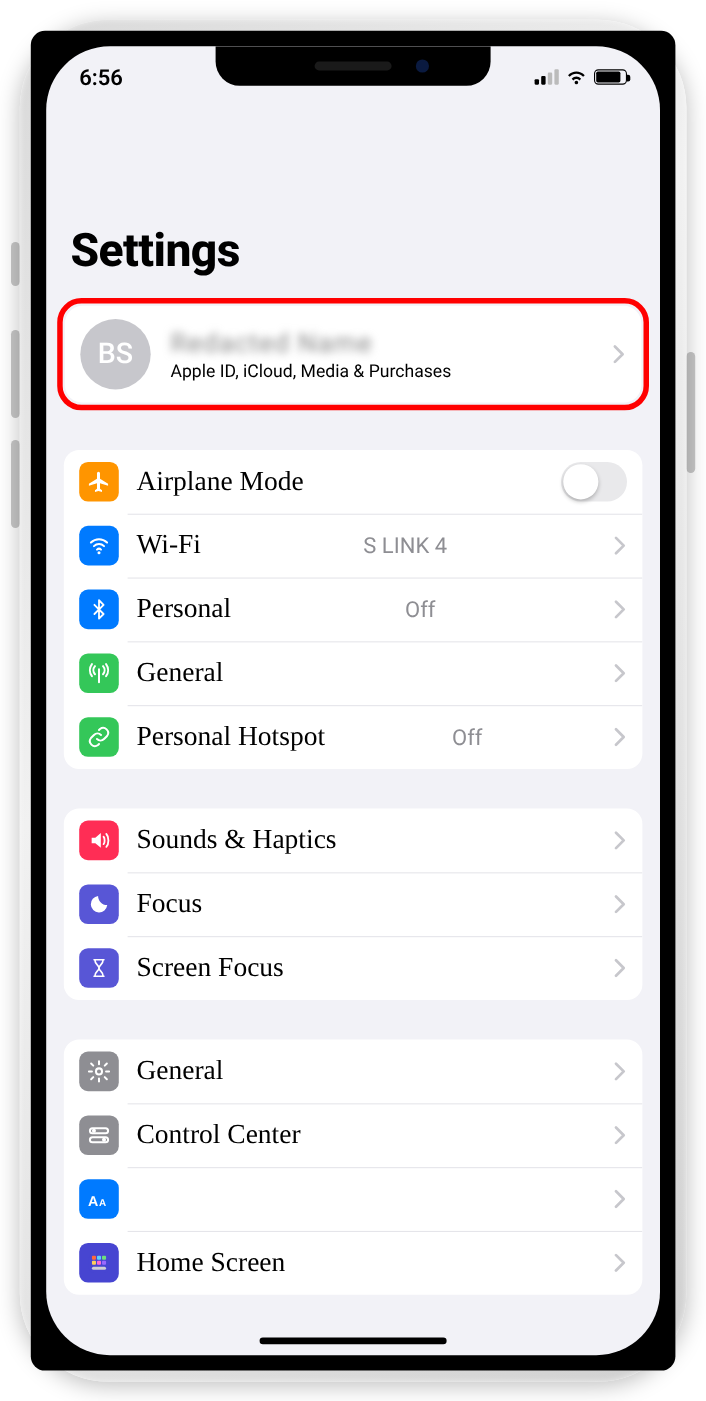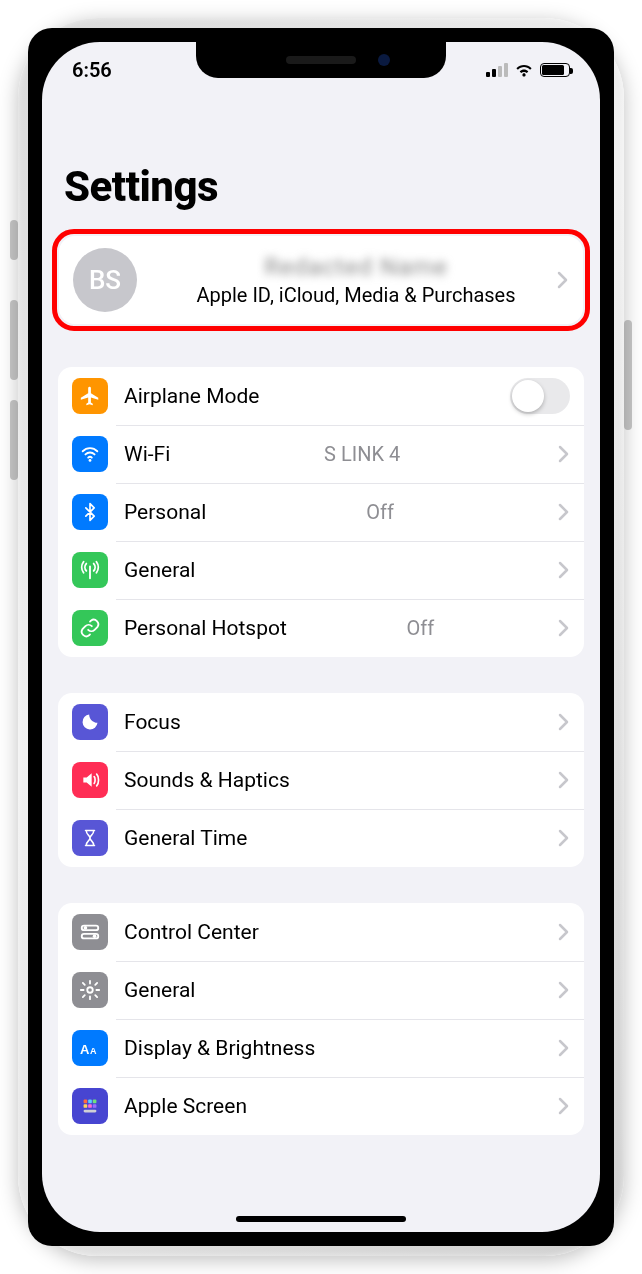--- a/index.html
+++ b/index.html
@@ -16,21 +16,21 @@
     position: absolute;
     left: 18px; top: 18px;
     width: 606px; height: 1238px;
     border-radius: 80px;
     background: linear-gradient(135deg,#d9d9d9,#f1f1f1 40%,#d0d0d0);
     box-shadow: 0 4px 20px rgba(0,0,0,.25), inset 0 0 6px rgba(255,255,255,.6);
   }
   .device-inner {
     position: absolute;
     left: 10px; top: 10px; right: 10px; bottom: 10px;
-    border-radius: 24px;
+    border-radius: 13px;
     background: #000;
   }
   .screen {
     position: absolute;
     left: 14px; top: 14px; right: 14px; bottom: 14px;
     border-radius: 58px;
     background: #f2f2f7;
     overflow: hidden;
   }
   
@@ -100,21 +100,21 @@
     position: absolute;
     top: 56px; left:0; right:0; bottom:0;
     overflow: hidden;
     padding: 0 16px;
   }
   .page-title {
     font-size: 42px;
     font-weight: 800;
     letter-spacing: -0.5px;
     color: #000;
-    margin: 64px 6px 18px;
+    margin: 106px 6px 18px;
   }
 
   .group {
     background: #fff;
     border-radius: 14px;
     overflow: hidden;
     margin-bottom: 36px;
   }
   .highlight-ring {
     border: 5px solid #ff0000;
@@ -123,43 +123,43 @@
     padding: 2px;
   }
   .highlight-ring .group { margin: 0; border-radius: 16px; }
 
   .row {
     display: flex;
     align-items: center;
     min-height: 58px;
     padding: 8px 14px;
     position: relative;
-    text-align: center;
   }
   .row + .row::before {
     content:"";
     position:absolute;
     top:0; left:58px; right:0;
     height:1px; background:#e5e5ea;
   }
   .chevron {
     color:#c7c7cc;
     margin-left:auto;
   }
   .detail {
     color:#8e8e93;
     font-size:20px;
     margin-left:auto;
     padding-right:4px;
   }
   .row-label {
-    font-size: 21px;
+    font-size: 25px;
     color:#000;
     padding-left: 16px;
     flex: 0 0 auto;
+    font-family: Liberation Serif, serif;
   }
 
   .icon-box {
     width: 36px; height: 36px;
     border-radius: 8px;
     display:flex; align-items:center; justify-content:center;
     color:#fff;
     flex-shrink:0;
   }
 
@@ -187,21 +187,21 @@
     flex-shrink:0;
   }
   .profile-text { padding-left: 18px; flex:1; min-width:0; }
   .profile-name {
     font-size:24px; color:#888;
     filter: blur(4px);
     letter-spacing:1px;
     margin-bottom:2px;
     user-select:none;
   }
-  .profile-sub { font-size:20px; color:#000; }
+  .profile-sub { font-size:16px; color:#000; }
 
   .home-indicator {
     position:absolute;
     bottom:10px; left:50%; transform:translateX(-50%);
     width:170px; height:6px; border-radius:3px;
     background:#000;
     z-index:60;
   }
 
   svg { display:block; }
@@ -327,119 +327,118 @@
                 <span class="detail">Off</span>
                 <span class="chevron">
                   <svg width="12" height="18" viewBox="0 0 12 18">
                     <path d="M2 2l7 7-7 7" stroke="#c7c7cc" stroke-width="2.5" fill="none" stroke-linecap="round" stroke-linejoin="round"></path>
                   </svg>
                 </span>
               </div>
             </div>
             <div class="group">
               <div class="row">
-                <div class="icon-box" style="background: rgb(88, 86, 214);">
-                  <svg width="20" height="20" viewBox="0 0 24 24">
-                    <path d="M21 13A9 9 0 1 1 11 3c0 5 4 10 10 10z" fill="#fff"></path>
-                  </svg>
-                </div>
-                <span class="row-label">Focus</span>
-                <span class="chevron">
-                  <svg width="12" height="18" viewBox="0 0 12 18">
-                    <path d="M2 2l7 7-7 7" stroke="#c7c7cc" stroke-width="2.5" fill="none" stroke-linecap="round" stroke-linejoin="round"></path>
-                  </svg>
-                </span>
-              </div>
-              <div class="row">
                 <div class="icon-box" style="background: rgb(255, 45, 85);">
                   <svg width="20" height="20" viewBox="0 0 24 24">
                     <path d="M4 9v6h4l6 5V4l-6 5H4z" fill="#fff"></path>
                     <path d="M17 8c1.5 1.5 1.5 6.5 0 8M20 5c3 3 3 11 0 14" stroke="#fff" stroke-width="2" fill="none" stroke-linecap="round" stroke-linejoin="round"></path>
                   </svg>
                 </div>
                 <span class="row-label">Sounds &amp; Haptics</span>
                 <span class="chevron">
                   <svg width="12" height="18" viewBox="0 0 12 18">
                     <path d="M2 2l7 7-7 7" stroke="#c7c7cc" stroke-width="2.5" fill="none" stroke-linecap="round" stroke-linejoin="round"></path>
                   </svg>
                 </span>
               </div>
               <div class="row">
                 <div class="icon-box" style="background: rgb(88, 86, 214);">
+                  <svg width="20" height="20" viewBox="0 0 24 24">
+                    <path d="M21 13A9 9 0 1 1 11 3c0 5 4 10 10 10z" fill="#fff"></path>
+                  </svg>
+                </div>
+                <span class="row-label">Focus</span>
+                <span class="chevron">
+                  <svg width="12" height="18" viewBox="0 0 12 18">
+                    <path d="M2 2l7 7-7 7" stroke="#c7c7cc" stroke-width="2.5" fill="none" stroke-linecap="round" stroke-linejoin="round"></path>
+                  </svg>
+                </span>
+              </div>
+              <div class="row">
+                <div class="icon-box" style="background: rgb(88, 86, 214);">
                   <svg width="18" height="20" viewBox="0 0 24 24">
                     <path d="M6 2h12M6 22h12M7 2c0 6 5 6 5 10s-5 4-5 10M17 2c0 6-5 6-5 10s5 4 5 10" stroke="#fff" stroke-width="2" fill="none" stroke-linecap="round" stroke-linejoin="round"></path>
                   </svg>
                 </div>
-                <span class="row-label">General Time</span>
+                <span class="row-label">Screen Focus</span>
                 <span class="chevron">
                   <svg width="12" height="18" viewBox="0 0 12 18">
                     <path d="M2 2l7 7-7 7" stroke="#c7c7cc" stroke-width="2.5" fill="none" stroke-linecap="round" stroke-linejoin="round"></path>
                   </svg>
                 </span>
               </div>
             </div>
             <div class="group">
+              <div class="row">
+                <div class="icon-box" style="background: rgb(142, 142, 147);">
+                  <svg width="22" height="22" viewBox="0 0 24 24">
+                    <circle cx="12" cy="12" r="3" stroke="#fff" stroke-width="2" fill="none" stroke-linecap="round" stroke-linejoin="round"></circle>
+                    <path d="M12 2v3M12 19v3M4.2 4.2l2.1 2.1M17.7 17.7l2.1 2.1M2 12h3M19 12h3M4.2 19.8l2.1-2.1M17.7 6.3l2.1-2.1" stroke="#fff" stroke-width="2" fill="none" stroke-linecap="round" stroke-linejoin="round"></path>
+                  </svg>
+                </div>
+                <span class="row-label">General</span>
+                <span class="chevron">
+                  <svg width="12" height="18" viewBox="0 0 12 18">
+                    <path d="M2 2l7 7-7 7" stroke="#c7c7cc" stroke-width="2.5" fill="none" stroke-linecap="round" stroke-linejoin="round"></path>
+                  </svg>
+                </span>
+              </div>
               <div class="row">
                 <div class="icon-box" style="background: rgb(142, 142, 147);">
                   <svg width="22" height="22" viewBox="0 0 24 24">
                     <rect x="3" y="5" width="18" height="5" rx="2.5" stroke="#fff" stroke-width="2" fill="none" stroke-linecap="round" stroke-linejoin="round"></rect>
                     <circle cx="7" cy="7.5" r="2" fill="#fff"></circle>
                     <rect x="3" y="14" width="18" height="5" rx="2.5" stroke="#fff" stroke-width="2" fill="none" stroke-linecap="round" stroke-linejoin="round"></rect>
                     <circle cx="17" cy="16.5" r="2" fill="#fff"></circle>
                   </svg>
                 </div>
                 <span class="row-label">Control Center</span>
                 <span class="chevron">
                   <svg width="12" height="18" viewBox="0 0 12 18">
                     <path d="M2 2l7 7-7 7" stroke="#c7c7cc" stroke-width="2.5" fill="none" stroke-linecap="round" stroke-linejoin="round"></path>
                   </svg>
                 </span>
               </div>
               <div class="row">
-                <div class="icon-box" style="background: rgb(142, 142, 147);">
-                  <svg width="22" height="22" viewBox="0 0 24 24">
-                    <circle cx="12" cy="12" r="3" stroke="#fff" stroke-width="2" fill="none" stroke-linecap="round" stroke-linejoin="round"></circle>
-                    <path d="M12 2v3M12 19v3M4.2 4.2l2.1 2.1M17.7 17.7l2.1 2.1M2 12h3M19 12h3M4.2 19.8l2.1-2.1M17.7 6.3l2.1-2.1" stroke="#fff" stroke-width="2" fill="none" stroke-linecap="round" stroke-linejoin="round"></path>
-                  </svg>
-                </div>
-                <span class="row-label">General</span>
-                <span class="chevron">
-                  <svg width="12" height="18" viewBox="0 0 12 18">
-                    <path d="M2 2l7 7-7 7" stroke="#c7c7cc" stroke-width="2.5" fill="none" stroke-linecap="round" stroke-linejoin="round"></path>
-                  </svg>
-                </span>
-              </div>
-              <div class="row">
                 <div class="icon-box" style="background: rgb(0, 122, 255);">
                   <svg width="24" height="20" viewBox="0 0 24 20">
                     <text x="2" y="16" font-size="13" font-weight="700" fill="#fff" font-family="Arial">A</text>
                     <text x="12" y="16" font-size="9" font-weight="700" fill="#fff" font-family="Arial">A</text>
                   </svg>
                 </div>
-                <span class="row-label">Display &amp; Brightness</span>
                 <span class="chevron">
                   <svg width="12" height="18" viewBox="0 0 12 18">
                     <path d="M2 2l7 7-7 7" stroke="#c7c7cc" stroke-width="2.5" fill="none" stroke-linecap="round" stroke-linejoin="round"></path>
                   </svg>
                 </span>
               </div>
               <div class="row">
                 <div class="icon-box" style="background: rgb(71, 69, 209);">
                   <svg width="22" height="22" viewBox="0 0 24 24">
                     <rect x="2" y="2" width="20" height="20" rx="5" fill="#4745d1"></rect>
                     <rect x="5" y="5" width="4" height="4" rx="1" fill="#ff6a3d"></rect>
                     <rect x="10" y="5" width="4" height="4" rx="1" fill="#5ad1ff"></rect>
                     <rect x="15" y="5" width="4" height="4" rx="1" fill="#6fe07b"></rect>
                     <rect x="5" y="10" width="4" height="4" rx="1" fill="#ffd05a"></rect>
                     <rect x="10" y="10" width="4" height="4" rx="1" fill="#ff6ad5"></rect>
                     <rect x="15" y="10" width="4" height="4" rx="1" fill="#9a6aff"></rect>
                     <rect x="5" y="16" width="14" height="3" rx="1.5" fill="#d0d0d5"></rect>
                   </svg>
                 </div>
-                <span class="row-label">Apple Screen</span>
+                <span class="row-label">Home Screen</span>
                 <span class="chevron">
                   <svg width="12" height="18" viewBox="0 0 12 18">
                     <path d="M2 2l7 7-7 7" stroke="#c7c7cc" stroke-width="2.5" fill="none" stroke-linecap="round" stroke-linejoin="round"></path>
                   </svg>
                 </span>
               </div>
             </div>
           </div>
       </div>
 

